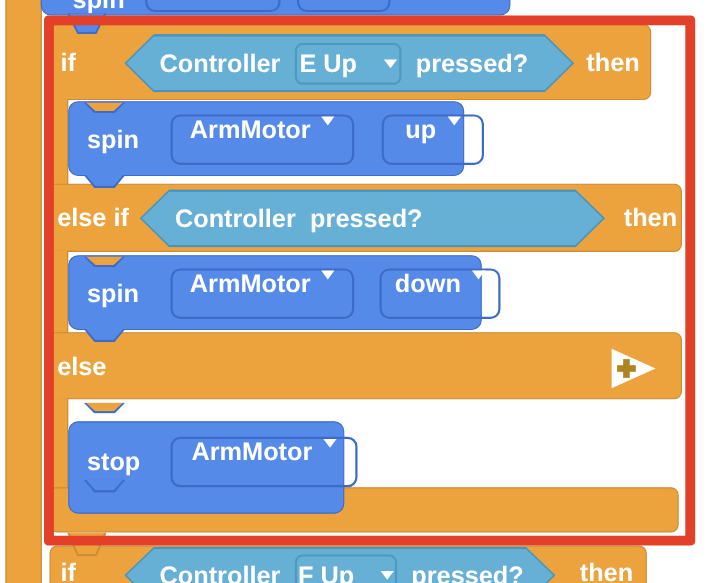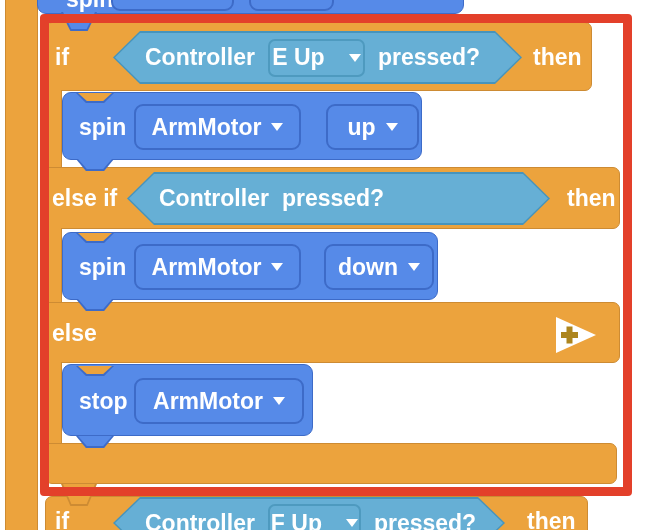--- a/index.html
+++ b/index.html
@@ -11,21 +11,21 @@
   }
   .abs{position:absolute;}
   .lbl{position:absolute; line-height:1; transform:translateY(-50%); white-space:nowrap;}
   
   .orange{background:#ECA33D; border:1px solid #CD8B33; box-sizing:border-box;}
   
   .blue-block{background:#568AE8; border:1px solid #3D6BC8; border-radius:9px; box-sizing:border-box;}
   .blue-dd{
     position:absolute; box-sizing:border-box;
     border:2px solid #3D6BC8; border-radius:9px;
-    display:flex; align-items:center; justify-content:center; gap:10px;
+    display:flex; align-items:flex-start; justify-content:center; gap:10px;margin-left:21px;
   }
   .caret{width:0; height:0; border-left:6px solid transparent; border-right:6px solid transparent; border-top:8px solid #ffffff;}
   
   .hex{position:absolute; background:#4794BC;
        clip-path:polygon(0 50%, 27px 0, calc(100% - 27px) 0, 100% 50%, calc(100% - 27px) 100%, 27px 100%);}
   .hex-in{position:absolute; inset:2px; background:#66AFD5;
        clip-path:polygon(0 50%, 25px 0, calc(100% - 25px) 0, 100% 50%, calc(100% - 25px) 100%, 25px 100%);
        display:flex; align-items:center; gap:13px; padding-left:30px; box-sizing:border-box;}
   .hex-dd{
     box-sizing:border-box; height:38px; padding:0 12px;
@@ -125,21 +125,21 @@
     <div class="trap-in" style="background:#568AE8;"></div>
   </div>
 
   <span class="lbl" style="left:52px; top:333px; z-index:2;">else</span>
   <svg class="abs" style="left:553px; top:314px; z-index:2;" width="46" height="42" viewBox="0 0 46 42">
     <path d="M3 3 L43 21 L3 39 Z" fill="#ffffff"></path>
     <rect x="8" y="18" width="17" height="6" fill="#AD851E"></rect>
     <rect x="13.5" y="12.5" width="6" height="17" fill="#AD851E"></rect>
   </svg>
 
-  <div class="abs blue-block" style="left:62px; top:364px; width:251px; height:72px; z-index:3;">
+  <div class="abs blue-block" style="left:62px; top:383px; width:251px; height:84px; z-index:3;">
     <span class="lbl" style="left:16px; top:36px;">stop</span>
     <div class="blue-dd" style="left:71px; top:13px; width:170px; height:46px;">
       <span class="nowrap">ArmMotor</span>
       <span class="caret"></span>
     </div>
   </div>
   <div class="trap" style="left:76px; top:366px; width:38px; height:10px; background:#3D6BC8; z-index:3;">
     <div class="trap-in" style="background:#ECA33D;"></div>
   </div>
   <div class="trap" style="left:76px; top:436px; width:38px; height:12px; background:#3D6BC8; z-index:3;">

